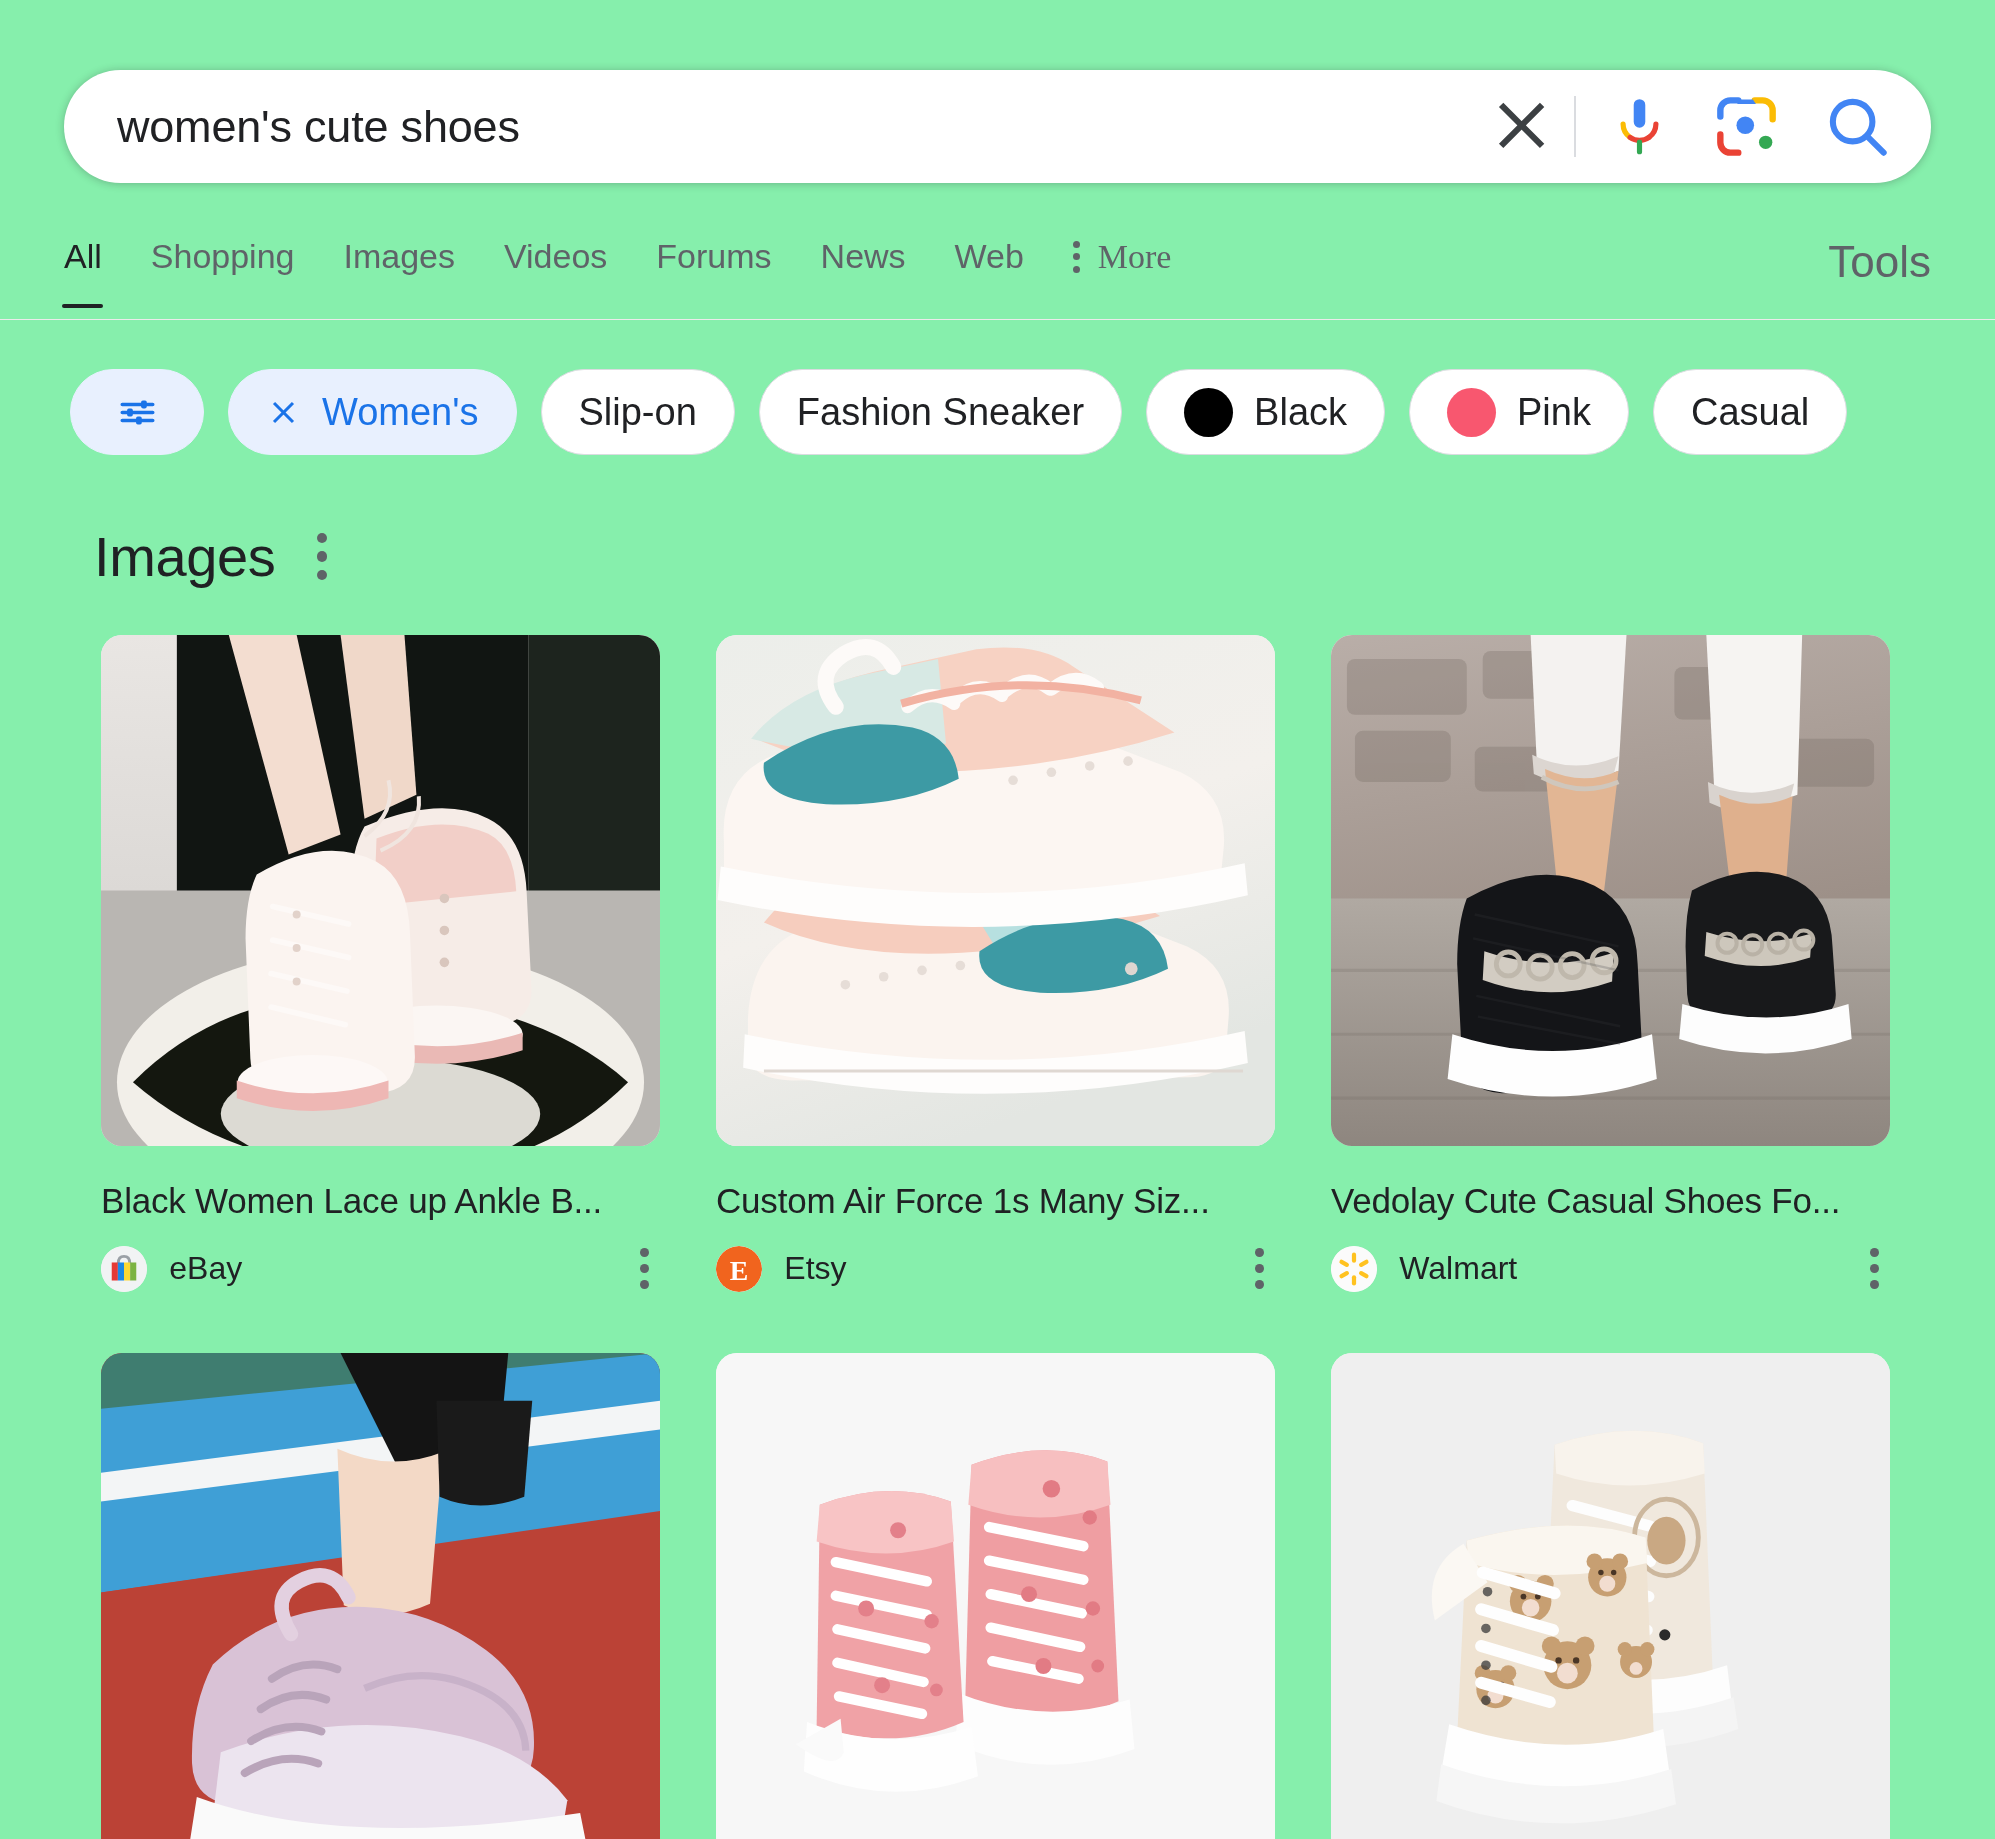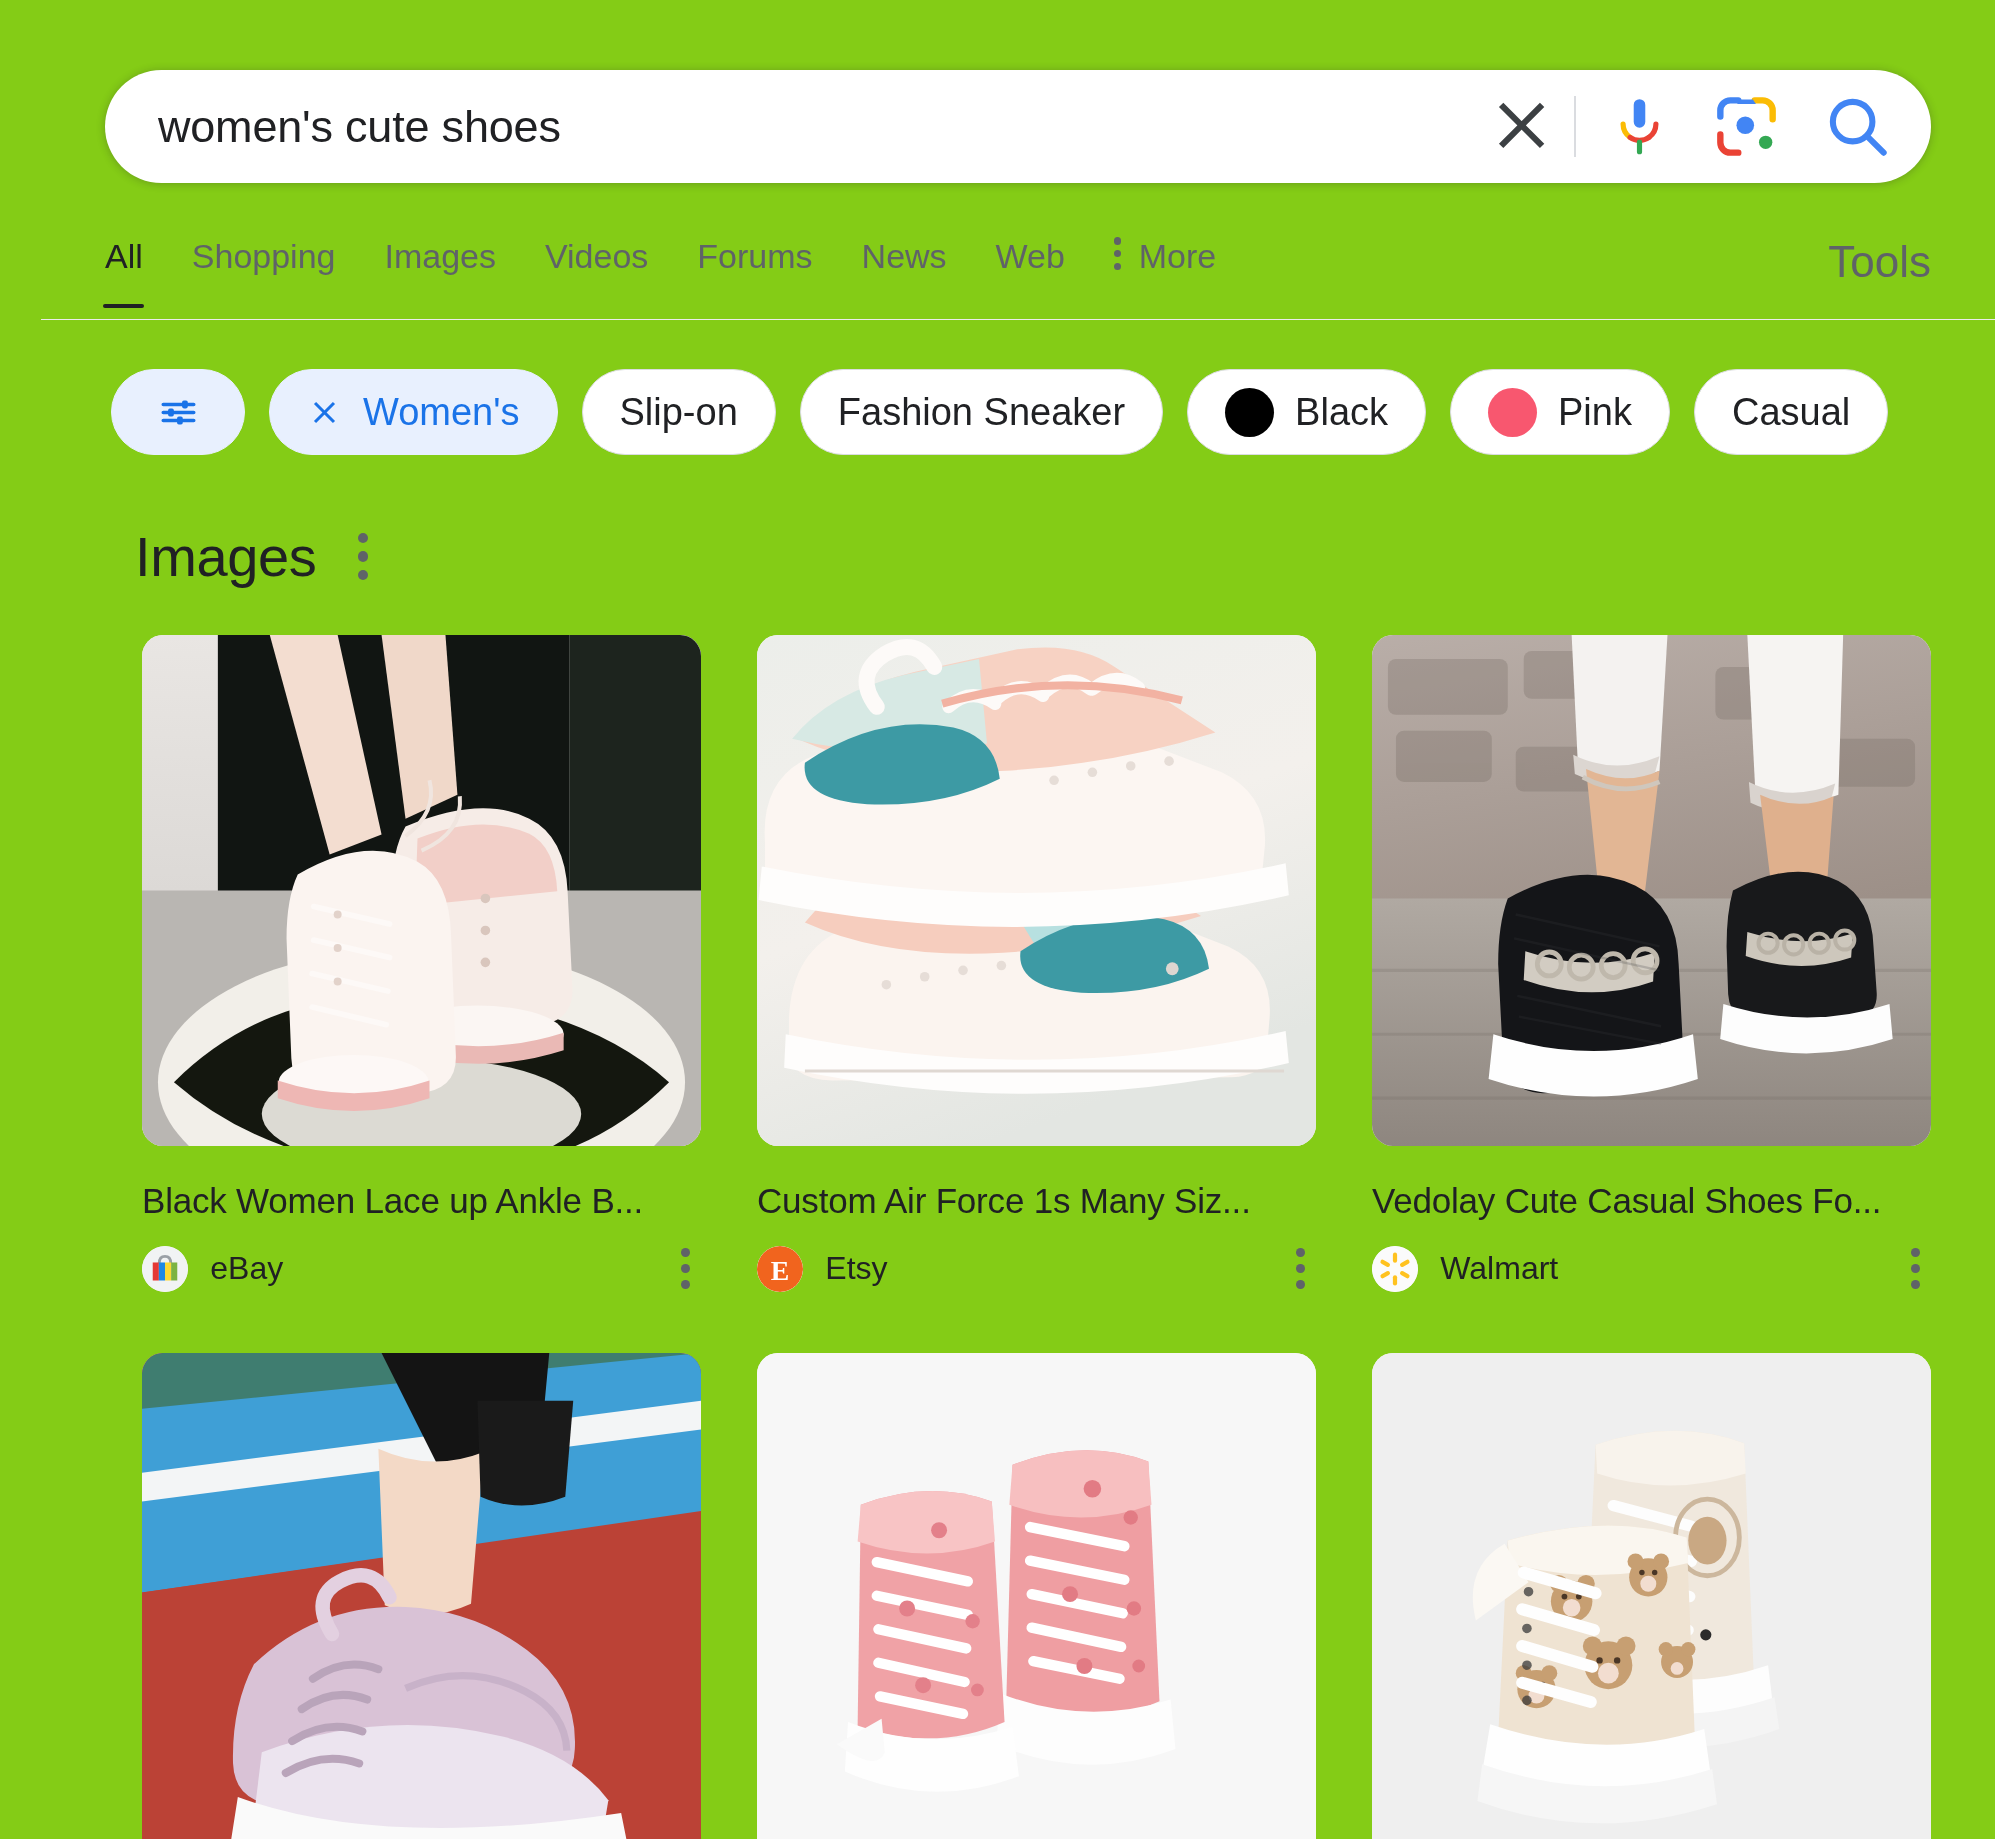--- a/index.html
+++ b/index.html
@@ -3,21 +3,21 @@
 <meta charset="utf-8">
 <style>
   * { box-sizing: border-box; margin: 0; padding: 0; }
   html, body {
     width: 1995px;
     height: 1840px;
     background: #ffffff;
     font-family: "Liberation Sans", "DejaVu Sans", sans-serif;
     overflow: hidden;
   }
-  .page { position: relative; width: 1995px; height: 1840px; background: #84cc16; padding-left: 41px; }
+  .page { position: relative; width: 1995px; height: 1840px; background: #86efac; }
 
   
   .searchbar-wrap { padding: 70px 64px 0 64px; }
   .searchbar {
     display: flex; align-items: center;
     height: 113px;
     border-radius: 57px;
     background: #fff;
     box-shadow: 0 0.8px 8px rgba(32,33,36,.28);
     padding: 0 37px 0 53px;
@@ -60,21 +60,21 @@
   }
   .tab.active { color: #202124; font-weight: 500; }
   .tab.active::after {
     content: "";
     position: absolute;
     left: -1.6px; right: -1.6px; bottom: 0;
     height: 4.8px;
     background: #202124;
     border-radius: 2.4px;
   }
-  .tab-more { display: flex; padding: 6.4px 0 32px 0; cursor: pointer; }
+  .tab-more { display: flex; align-items: center; padding: 6.4px 0 32px 0; cursor: pointer; font-family: Liberation Serif, serif; }
   .kebab-small { display: flex; flex-direction: column; gap: 5.6px; margin-right: 17.6px; }
   .kebab-small i { display: block; width: 7.2px; height: 7.2px; border-radius: 50%; background: #5f6368; }
   .tools { font-size: 44px; color: #5f6368; padding: 6.4px 0 32px 0; cursor: pointer; }
 
   
   .chips { display: flex; align-items: center; padding: 49px 0 0 70px; gap: 24px; }
   .chip {
     display: flex; align-items: center;
     height: 86px;
     border: 1.6px solid #dadce0;

